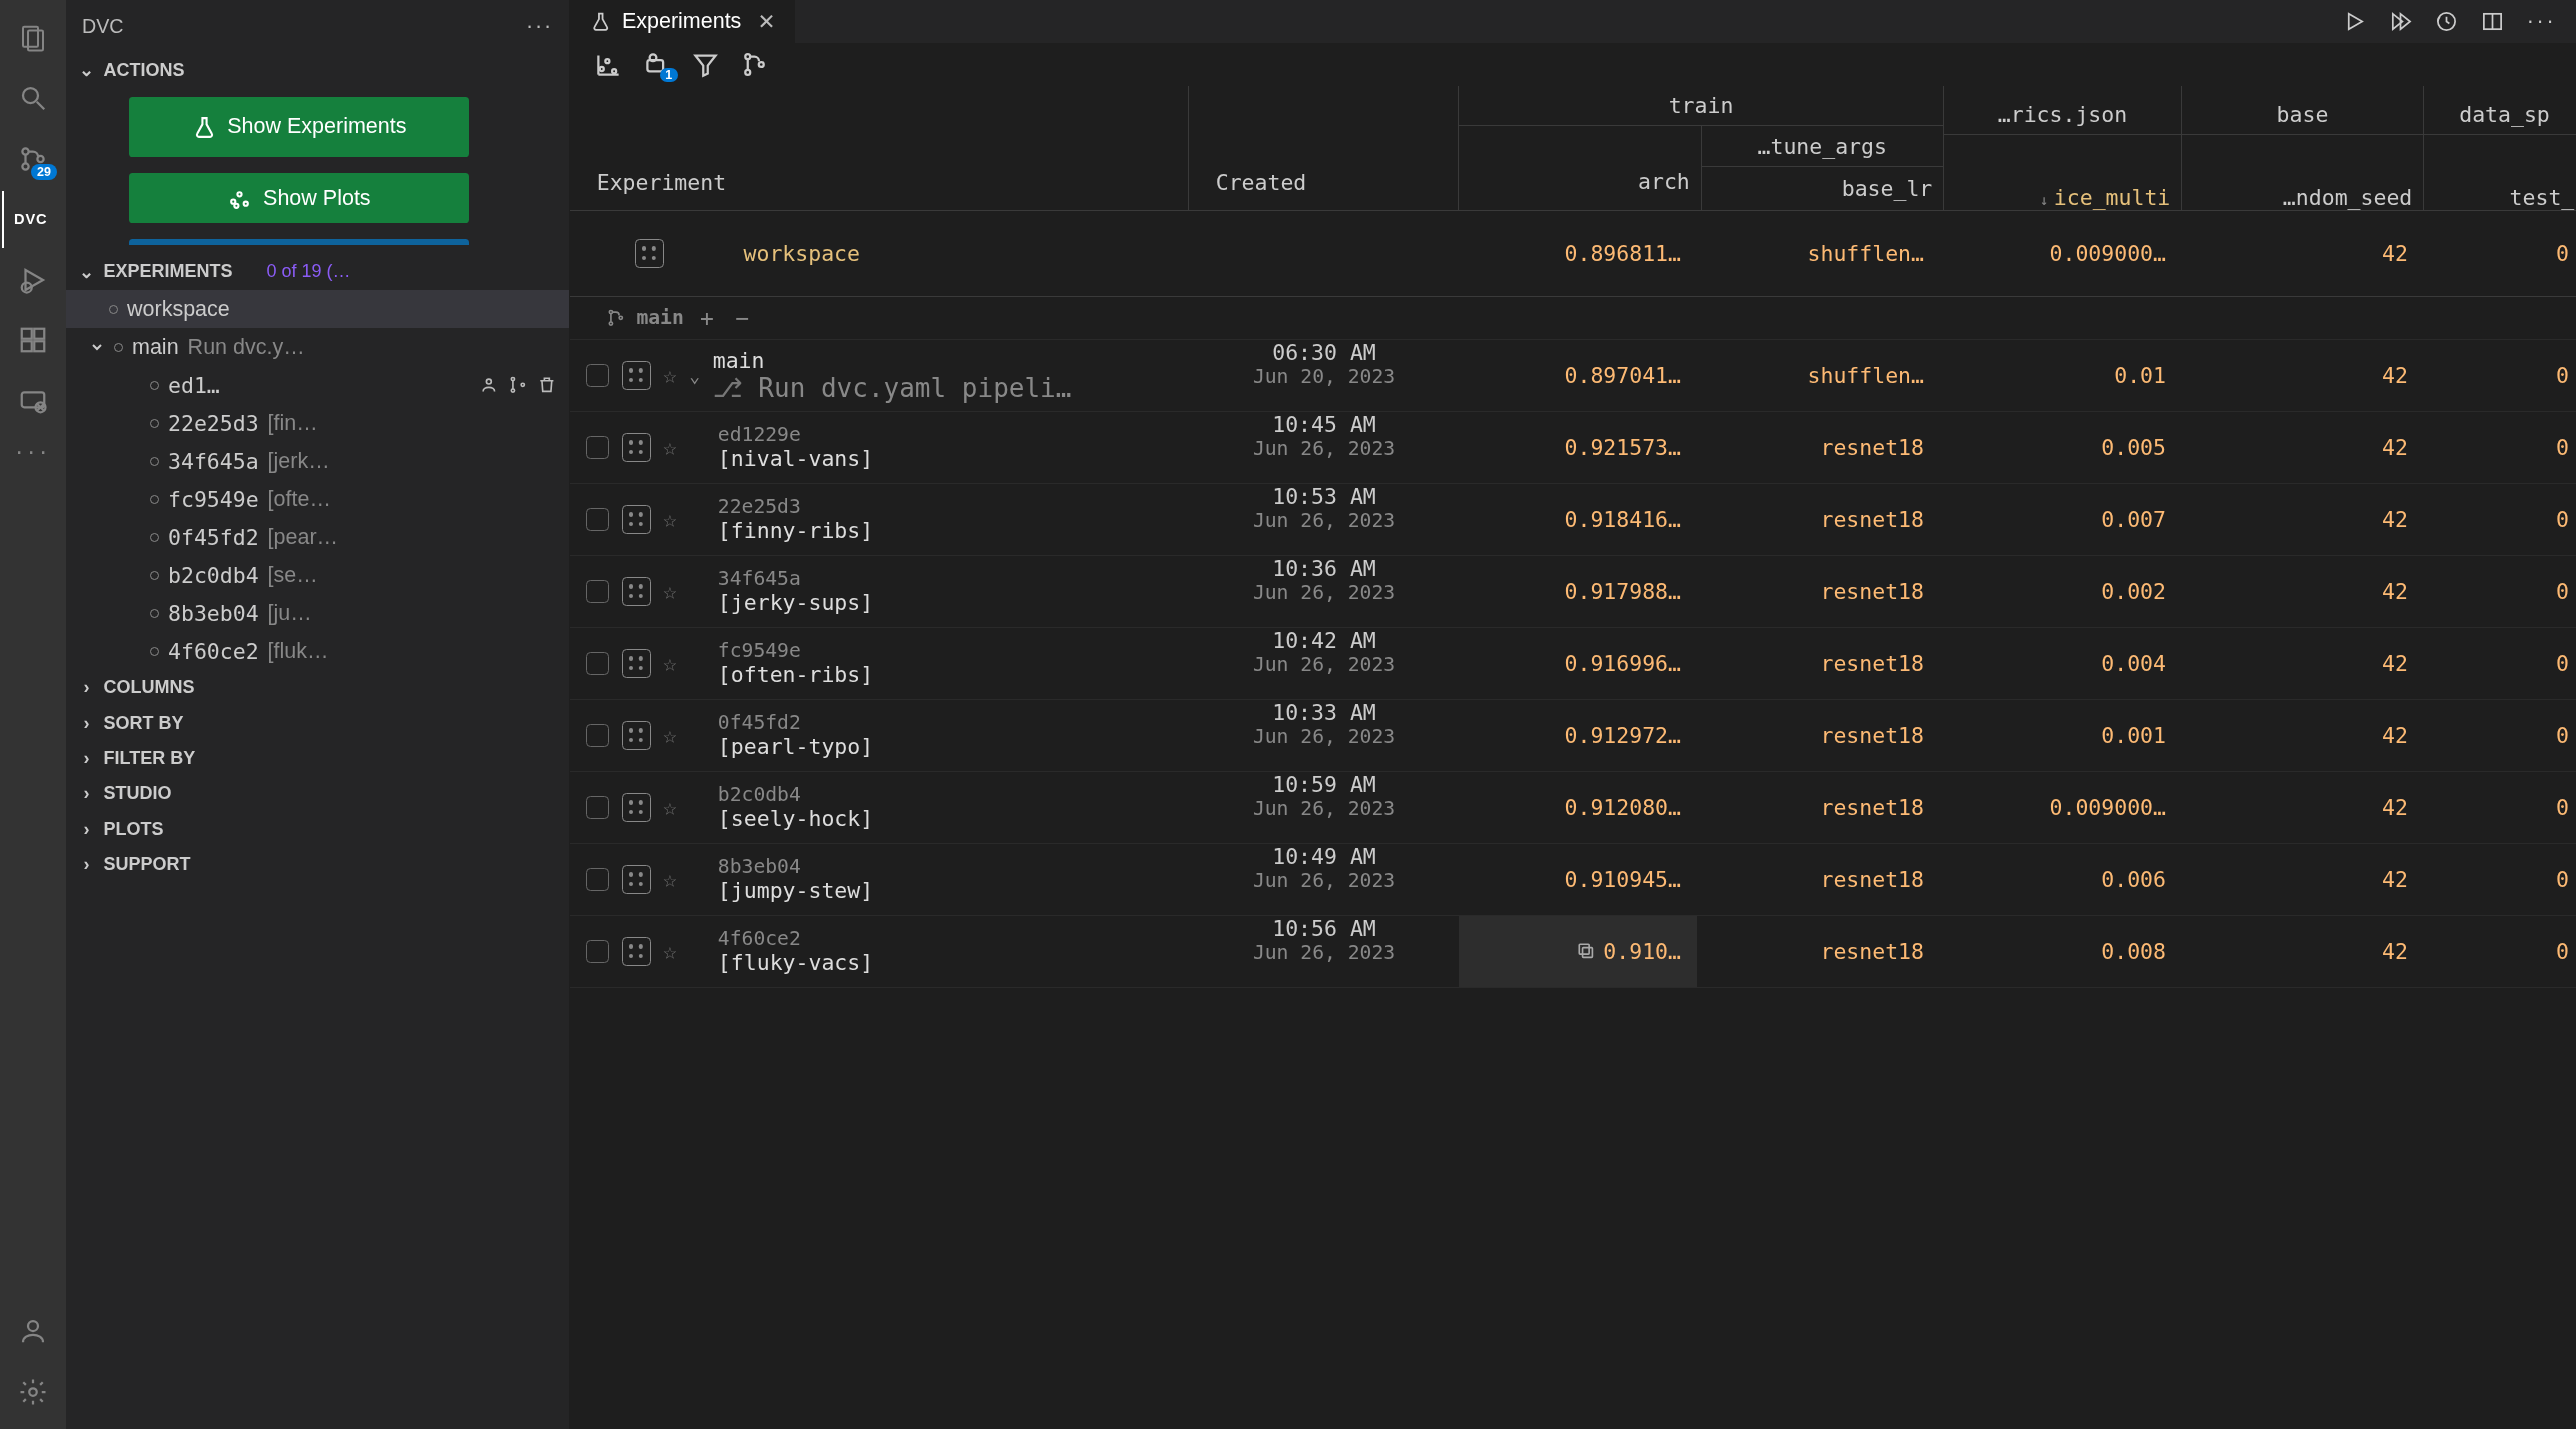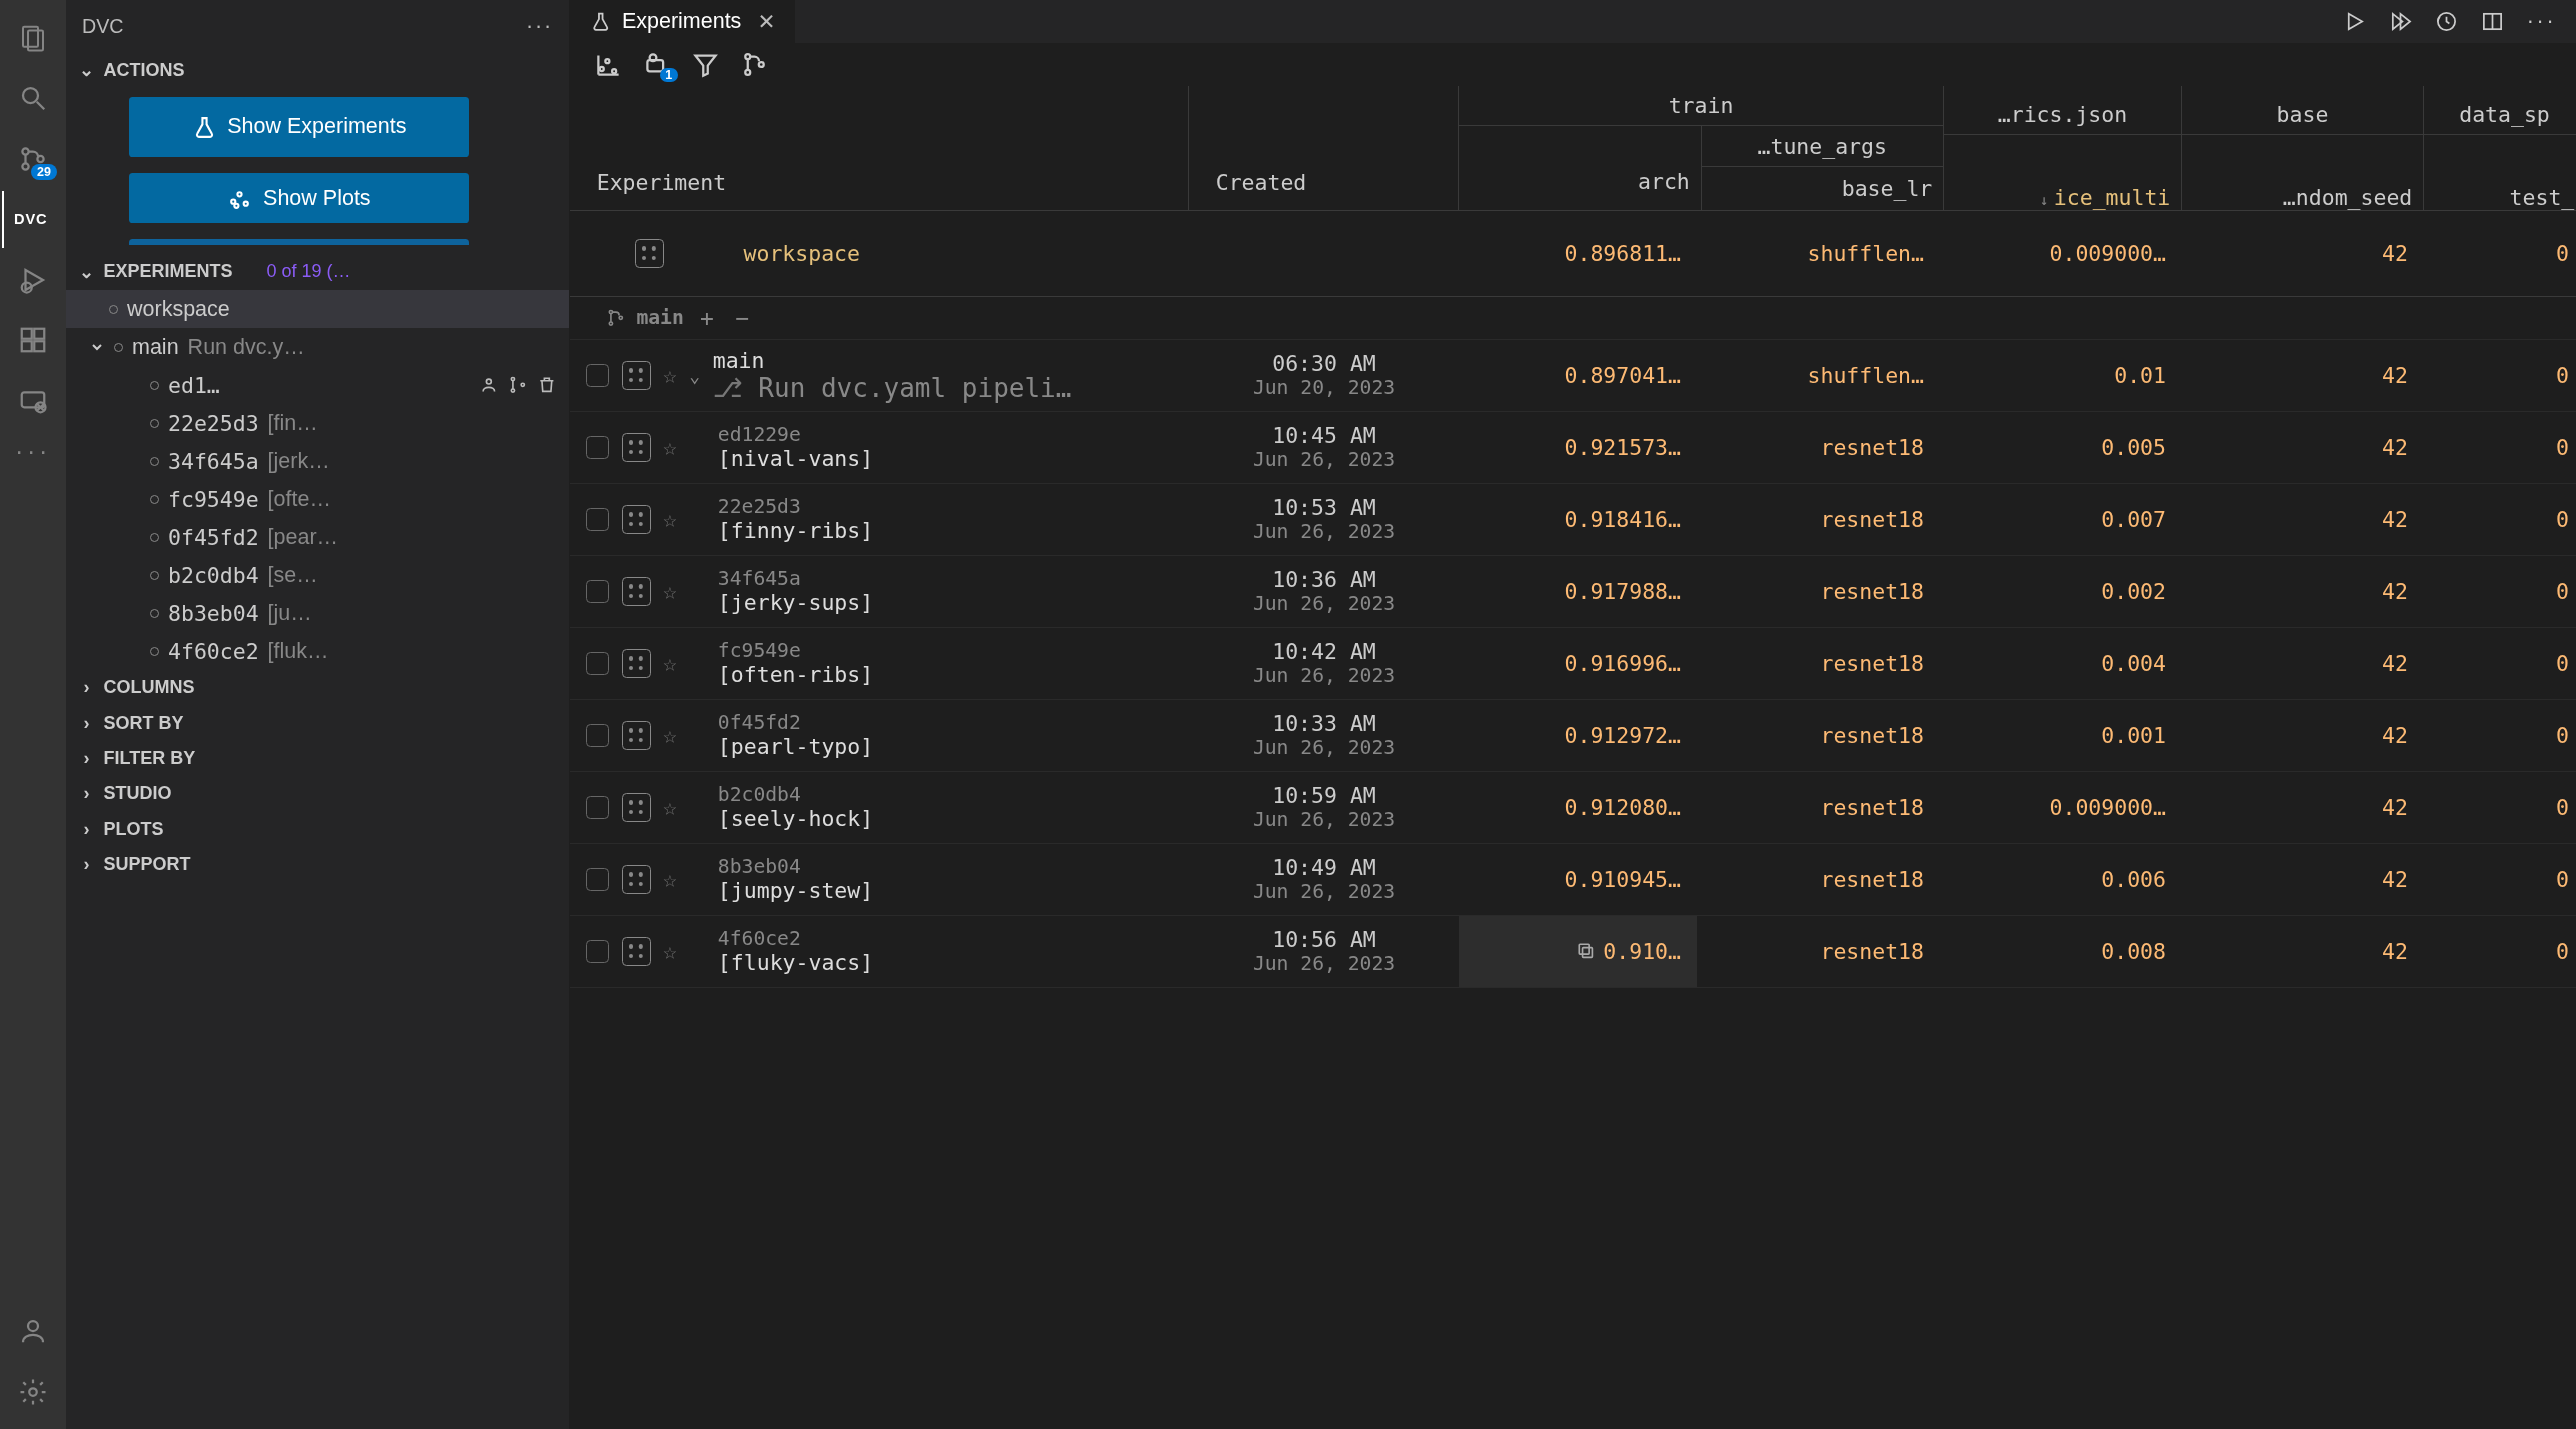--- a/index.html
+++ b/index.html
@@ -59,21 +59,21 @@
 .section-header {
   display:flex; align-items:center; gap:9px;
   padding:7.2px 12.5px; color:#cccccc; font-size:18px; font-weight:700;
   cursor:pointer;
 }
 .section-header .chev { width:16px; display:inline-flex; justify-content:center; }
 .section-header .meta { font-weight:400; color:#8b5cf6; margin-left:25px; white-space:nowrap; overflow:hidden; text-overflow:ellipsis; }
 
 .actions-body { padding:9px 27px 9px 63px; display:flex; flex-direction:column; gap:16px; }
 .btn-primary {
-  background:#0369a1; color:#fff; border:none;
+  background:#15803d; color:#fff; border:none;
   padding:12.5px 18px; font-size:21.5px; border-radius:3.6px;
   display:flex; align-items:center; justify-content:center; gap:10.7px;
   cursor:pointer; width:340px;
 }
 .btn-primary.tall { padding:16px 18px; line-height:1.3; }
 .btn-primary svg { width:25px; height:25px; flex-shrink:0; }
 
 .tree { flex:0 0 auto; }
 .tree-row {
   display:flex; align-items:center; gap:9px;
@@ -142,21 +142,21 @@
 .col-test    { width: 161px; flex-shrink:0; }
 
 .trow {
   display:flex; align-items:center; border-bottom:0.9px solid #2a2a2a;
   height:72px; font-size:21.5px;
 }
 .trow.workspace { height:86px; border-bottom:0.9px solid #3a3a3a; }
 .trow .td { padding:0 16px; display:flex; align-items:center; height:100%; }
 .trow .td.num { justify-content:flex-end; }
 .td-exp { width:619px; flex-shrink:0; display:flex; align-items:center; gap:12.5px; }
-.td-created { width:270px; flex-shrink:0; display:flex; flex-direction:column; justify-content:center; }
+.td-created { width:270px; flex-shrink:0; display:flex; flex-direction:column; }
 .td-metric { width:238px; flex-shrink:0; justify-content:flex-end; }
 .td-arch   { width:243px; flex-shrink:0; justify-content:flex-end; }
 .td-lr     { width:242px; flex-shrink:0; justify-content:flex-end; }
 .td-seed   { width:242px; flex-shrink:0; justify-content:flex-end; }
 .td-test   { width:161px; flex-shrink:0; justify-content:flex-end; }
 
 .checkbox {
   width:23px; height:23px; border:1.8px solid #666; border-radius:4.5px; flex-shrink:0;
 }
 .plot-icon { width:29px; height:29px; border:1.8px solid #888; border-radius:4.5px; display:flex; align-items:center; justify-content:center; flex-shrink:0; }

